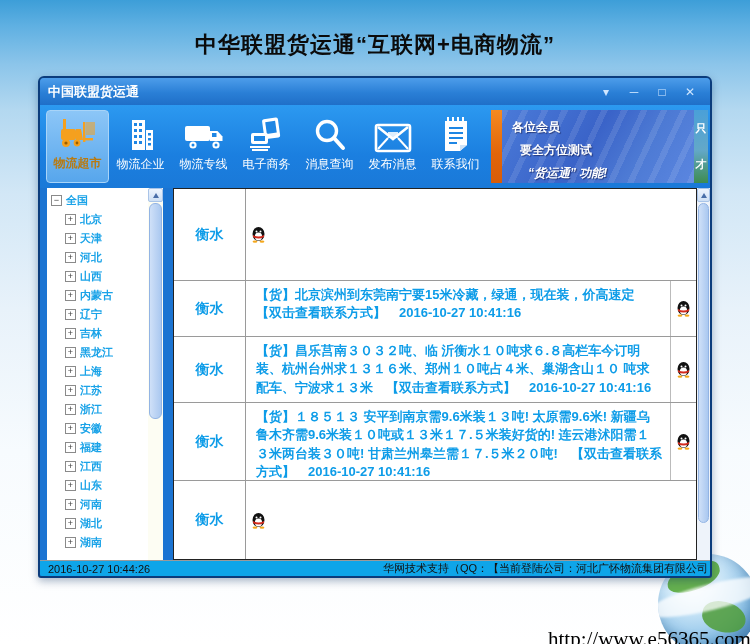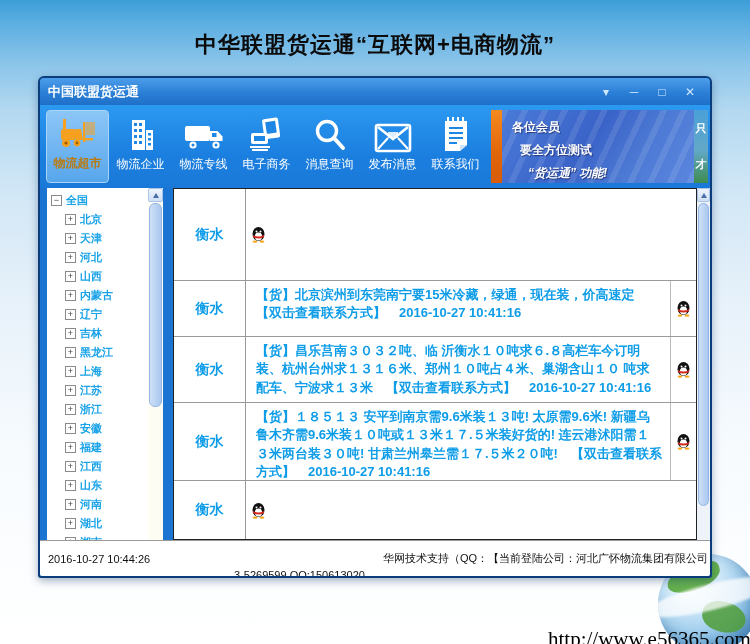--- a/index.html
+++ b/index.html
@@ -76,21 +76,21 @@
   .cell-region { width:72px; flex:none; display:flex; align-items:center; justify-content:center;
     color:#0d9ce8; font-size:14px; font-weight:bold; border-right:1px solid #9a9a9a; }
   .cell-text { flex:1; padding:5px 8px 4px 10px; color:#0d9ce8; font-size:13px; font-weight:bold;
     line-height:1.42; border-right:1px solid #bbb; overflow:hidden; }
   .cell-qq { width:25px; flex:none; display:flex; align-items:center; justify-content:center; }
 
   .content-scroll { width:13px; background:#eef3fa; display:flex; flex-direction:column; }
   .content-scroll .thumb { height:86%; }
 
   
-  .statusbar { height:36px; background:#ffffff; border-top:1px solid #9a9a9a;
+  .statusbar { height:16px; background:#0ea5e9; border-top:1px solid #9a9a9a;
     display:flex; align-items:center; padding:0 8px; font-size:11px; color:#111;
     white-space:nowrap; overflow:hidden; border-radius:0 0 2px 2px; }
   .sb-time { width:150px; flex:none; }
   .sb-qq { margin-left:36px;margin-top:32px; }
   .sb-support { margin-left:18px; }
 
   
   .globe { position:absolute; left:658px; top:554px; width:100px; height:100px;
     border-radius:50%; z-index:1;
     background:radial-gradient(circle at 35% 28%,#f4fbff 0%,#d8edfa 22%,#a8d2ef 48%,#6fb0dd 72%,#4c93c8 100%);

